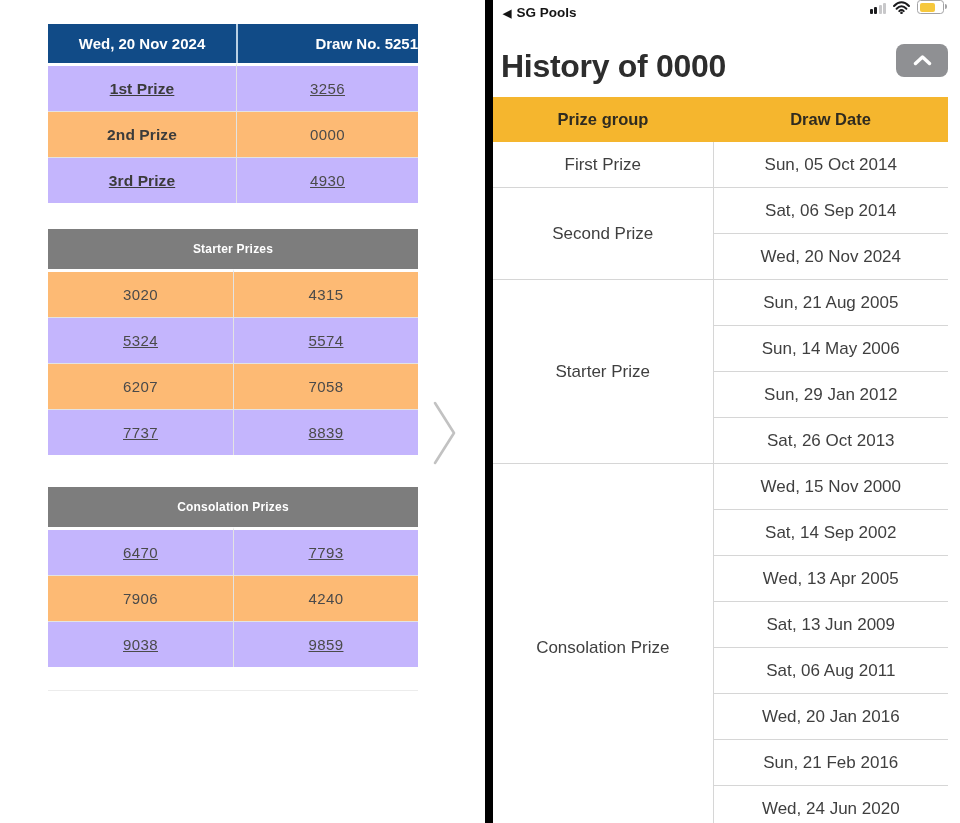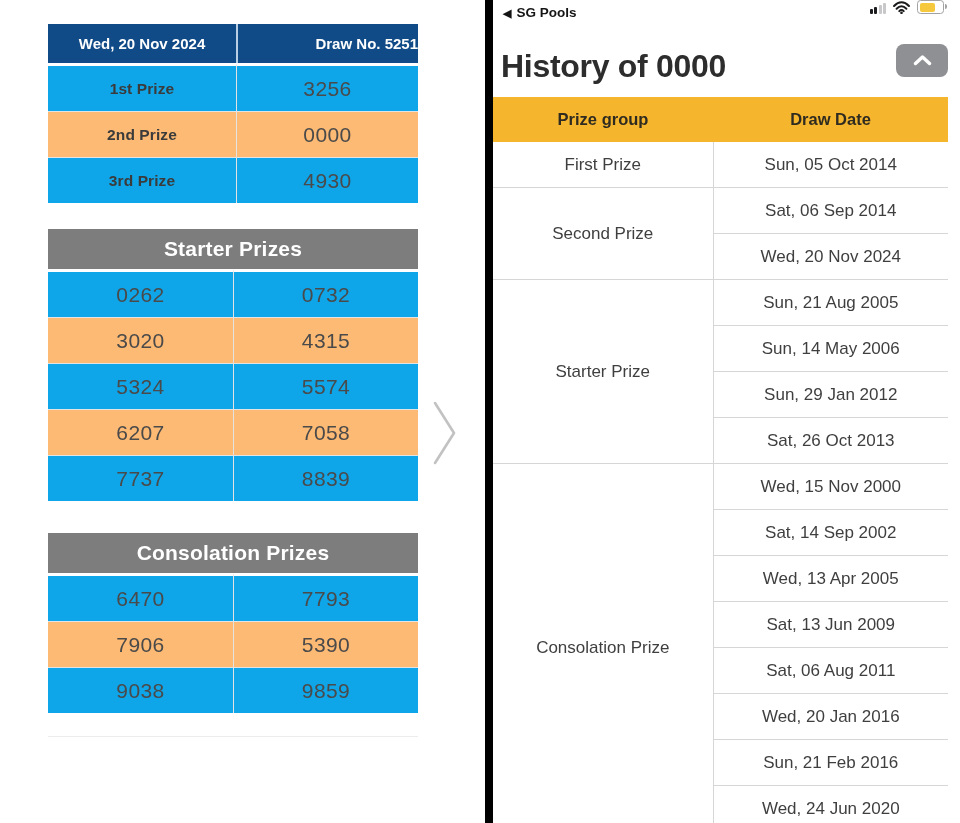--- a/index.html
+++ b/index.html
@@ -12,29 +12,29 @@
 
   
   .left-panel{position:absolute;left:48px;top:24px;width:370px;}
   table.ltable{width:370px;border-collapse:separate;border-spacing:0;table-layout:fixed;}
   .ltable th.blue{
     background:#114b87;color:#fff;font-size:15px;font-weight:bold;height:39px;
     text-align:center;padding:0;
   }
   .ltable th.blue + th.blue{border-left:2px solid #b9d0e4;text-align:right;}
   .ltable th.gray{
-    background:#7d7d7d;color:#fff;font-size:21px;font-weight:bold;height:40px;
+    background:#7d7d7d;color:#fff;font-size:12px;font-weight:bold;height:40px;
     text-align:center;padding:0;letter-spacing:.2px;
   }
   .ltable td{
     height:45px;text-align:center;vertical-align:middle;padding:0;
-    font-size:21px;color:#4a4a4a;letter-spacing:.4px;
+    font-size:15px;color:#4a4a4a;letter-spacing:.4px;
   }
   .ltable td.lbl{font-weight:bold;font-size:15.5px;color:#3b3b3b;letter-spacing:.1px;}
-  .ltable tbody tr.even td{background:#0ea5e9;}
+  .ltable tbody tr.even td{background:#c4b5fd;text-decoration:underline;}
   .ltable tbody tr.odd td{background:#fdba74;}
   .ltable tbody tr td + td{border-left:1px solid #e3e3e3;}
   .ltable tbody tr + tr td{border-top:1px solid #e3e3e3;}
   .ltable tbody tr:first-child td{border-top:3px solid #ffffff;}
   .spacer{height:26px;}
   .spacer.s2{height:32px;}
   .tail{height:23px;border-bottom:1px solid #ececec;}
 
   
   .mid-next{
@@ -115,24 +115,20 @@
 
     <div class="spacer"></div>
 
     <table class="ltable">
       <thead>
         <tr>
           <th class="gray" colspan="2">Starter Prizes</th>
         </tr>
       </thead>
       <tbody>
-          <tr class="even">
-            <td>0262</td>
-            <td>0732</td>
-          </tr>
           <tr class="odd">
             <td>3020</td>
             <td>4315</td>
           </tr>
           <tr class="even">
             <td>5324</td>
             <td>5574</td>
           </tr>
           <tr class="odd">
             <td>6207</td>
@@ -153,21 +149,21 @@
           <th class="gray" colspan="2">Consolation Prizes</th>
         </tr>
       </thead>
       <tbody>
           <tr class="even">
             <td>6470</td>
             <td>7793</td>
           </tr>
           <tr class="odd">
             <td>7906</td>
-            <td>5390</td>
+            <td>4240</td>
           </tr>
           <tr class="even">
             <td>9038</td>
             <td>9859</td>
           </tr>
         </tbody>
     </table>
 
     <div class="tail"></div>
   </section>

